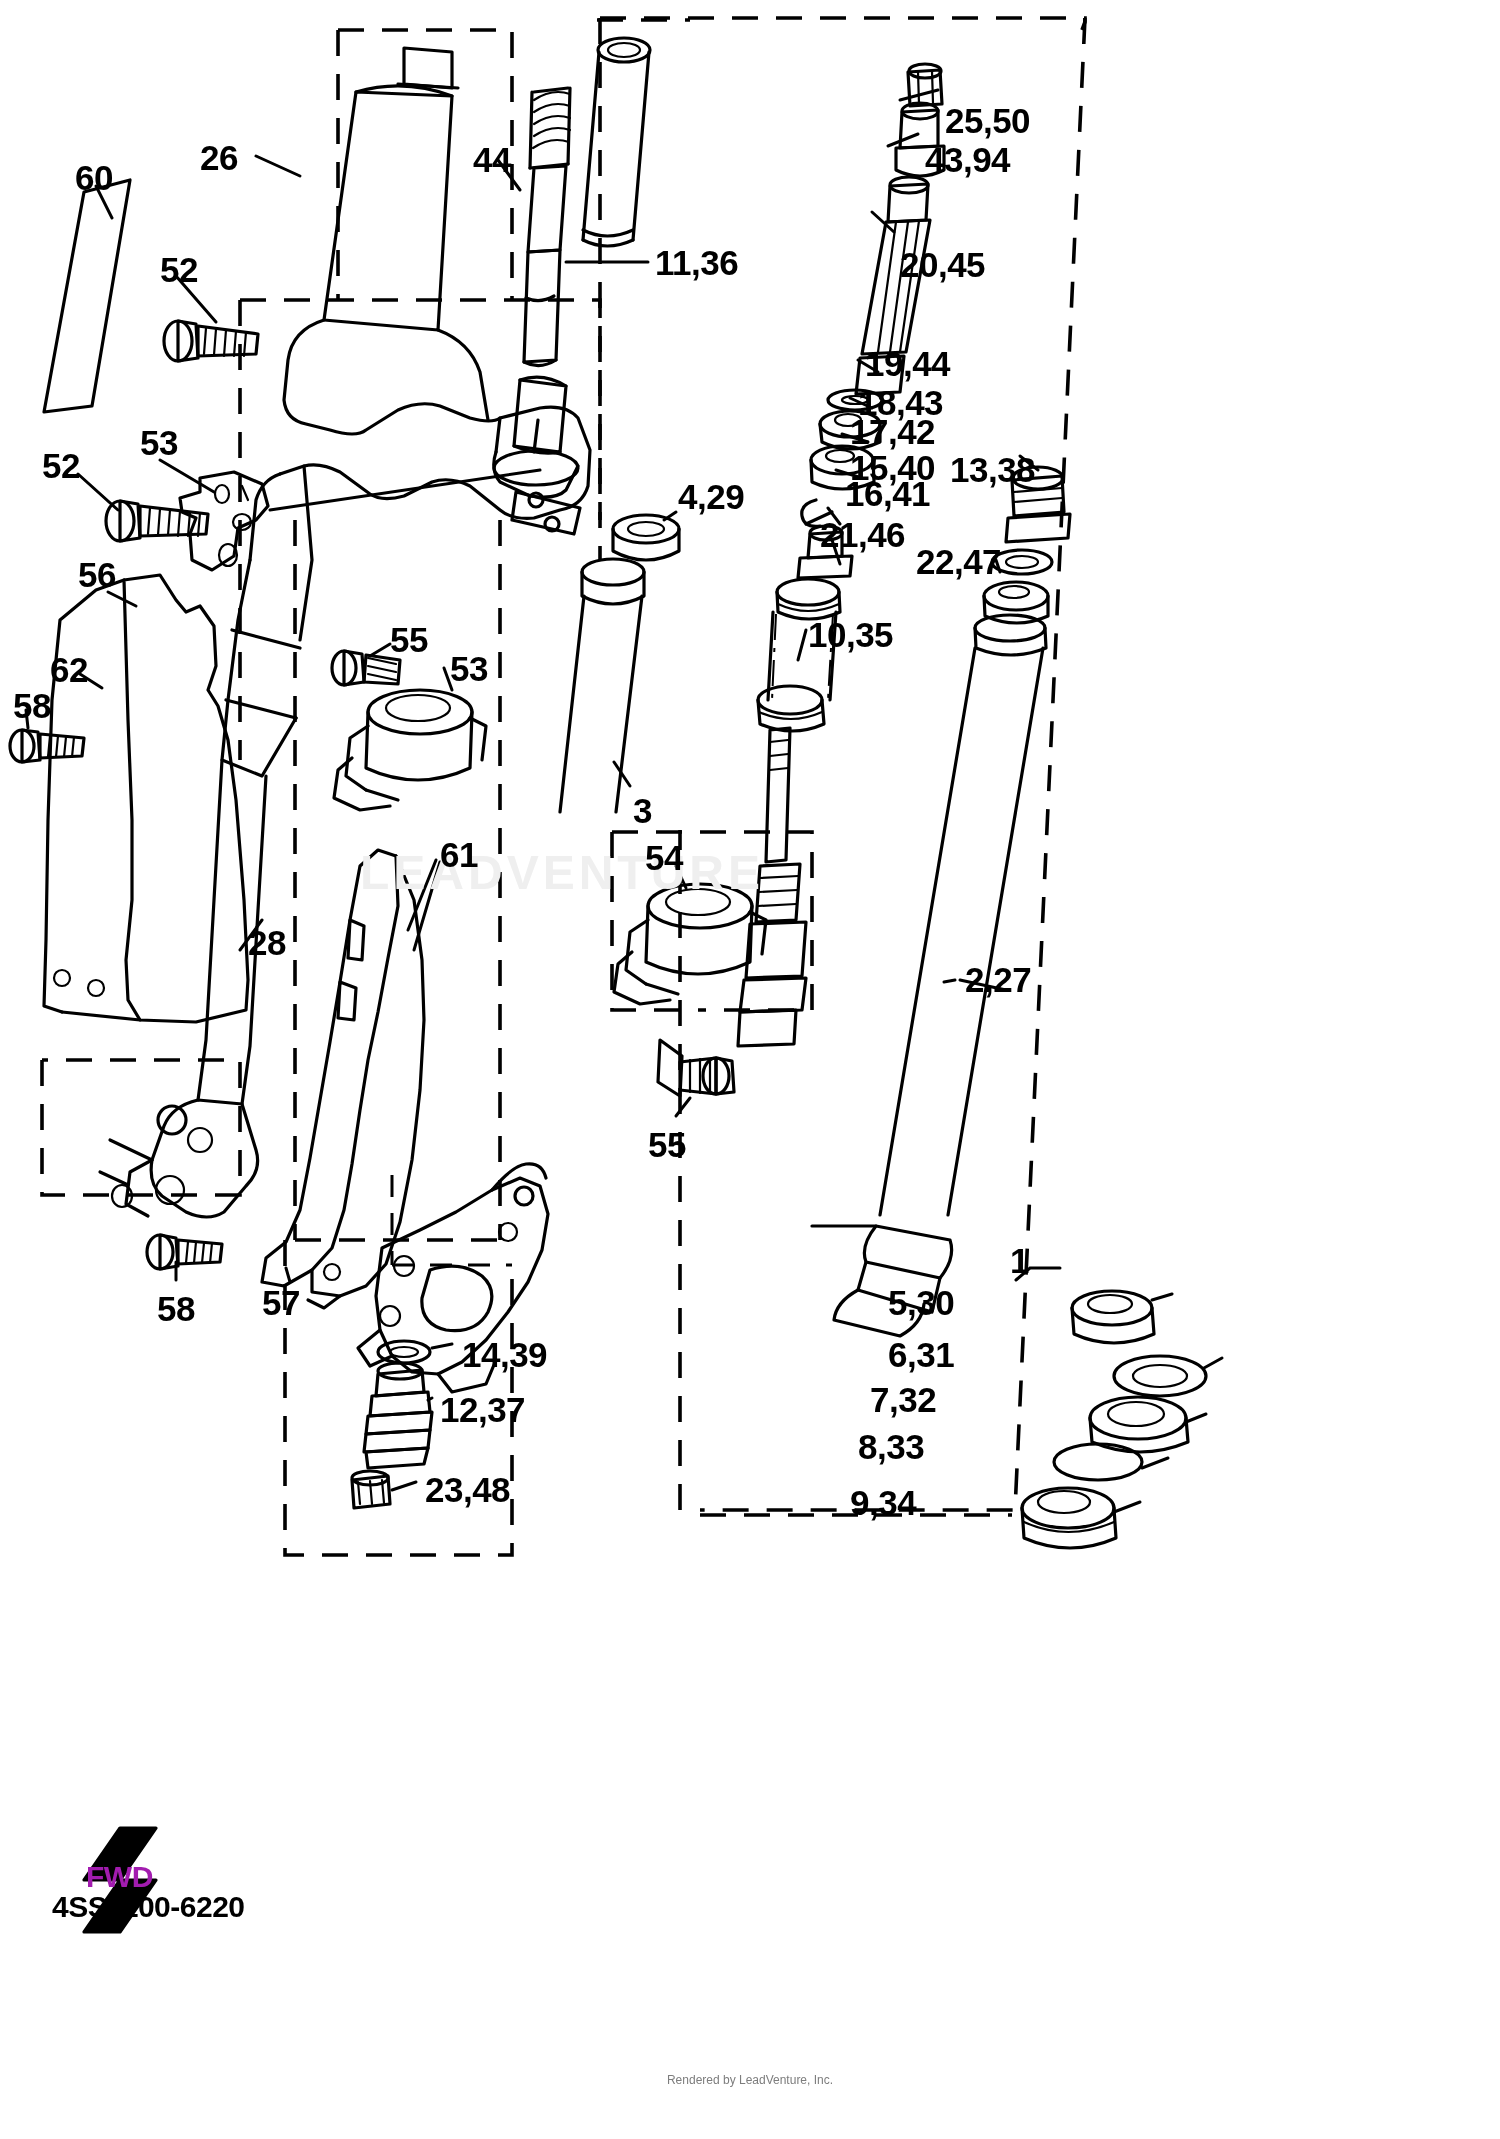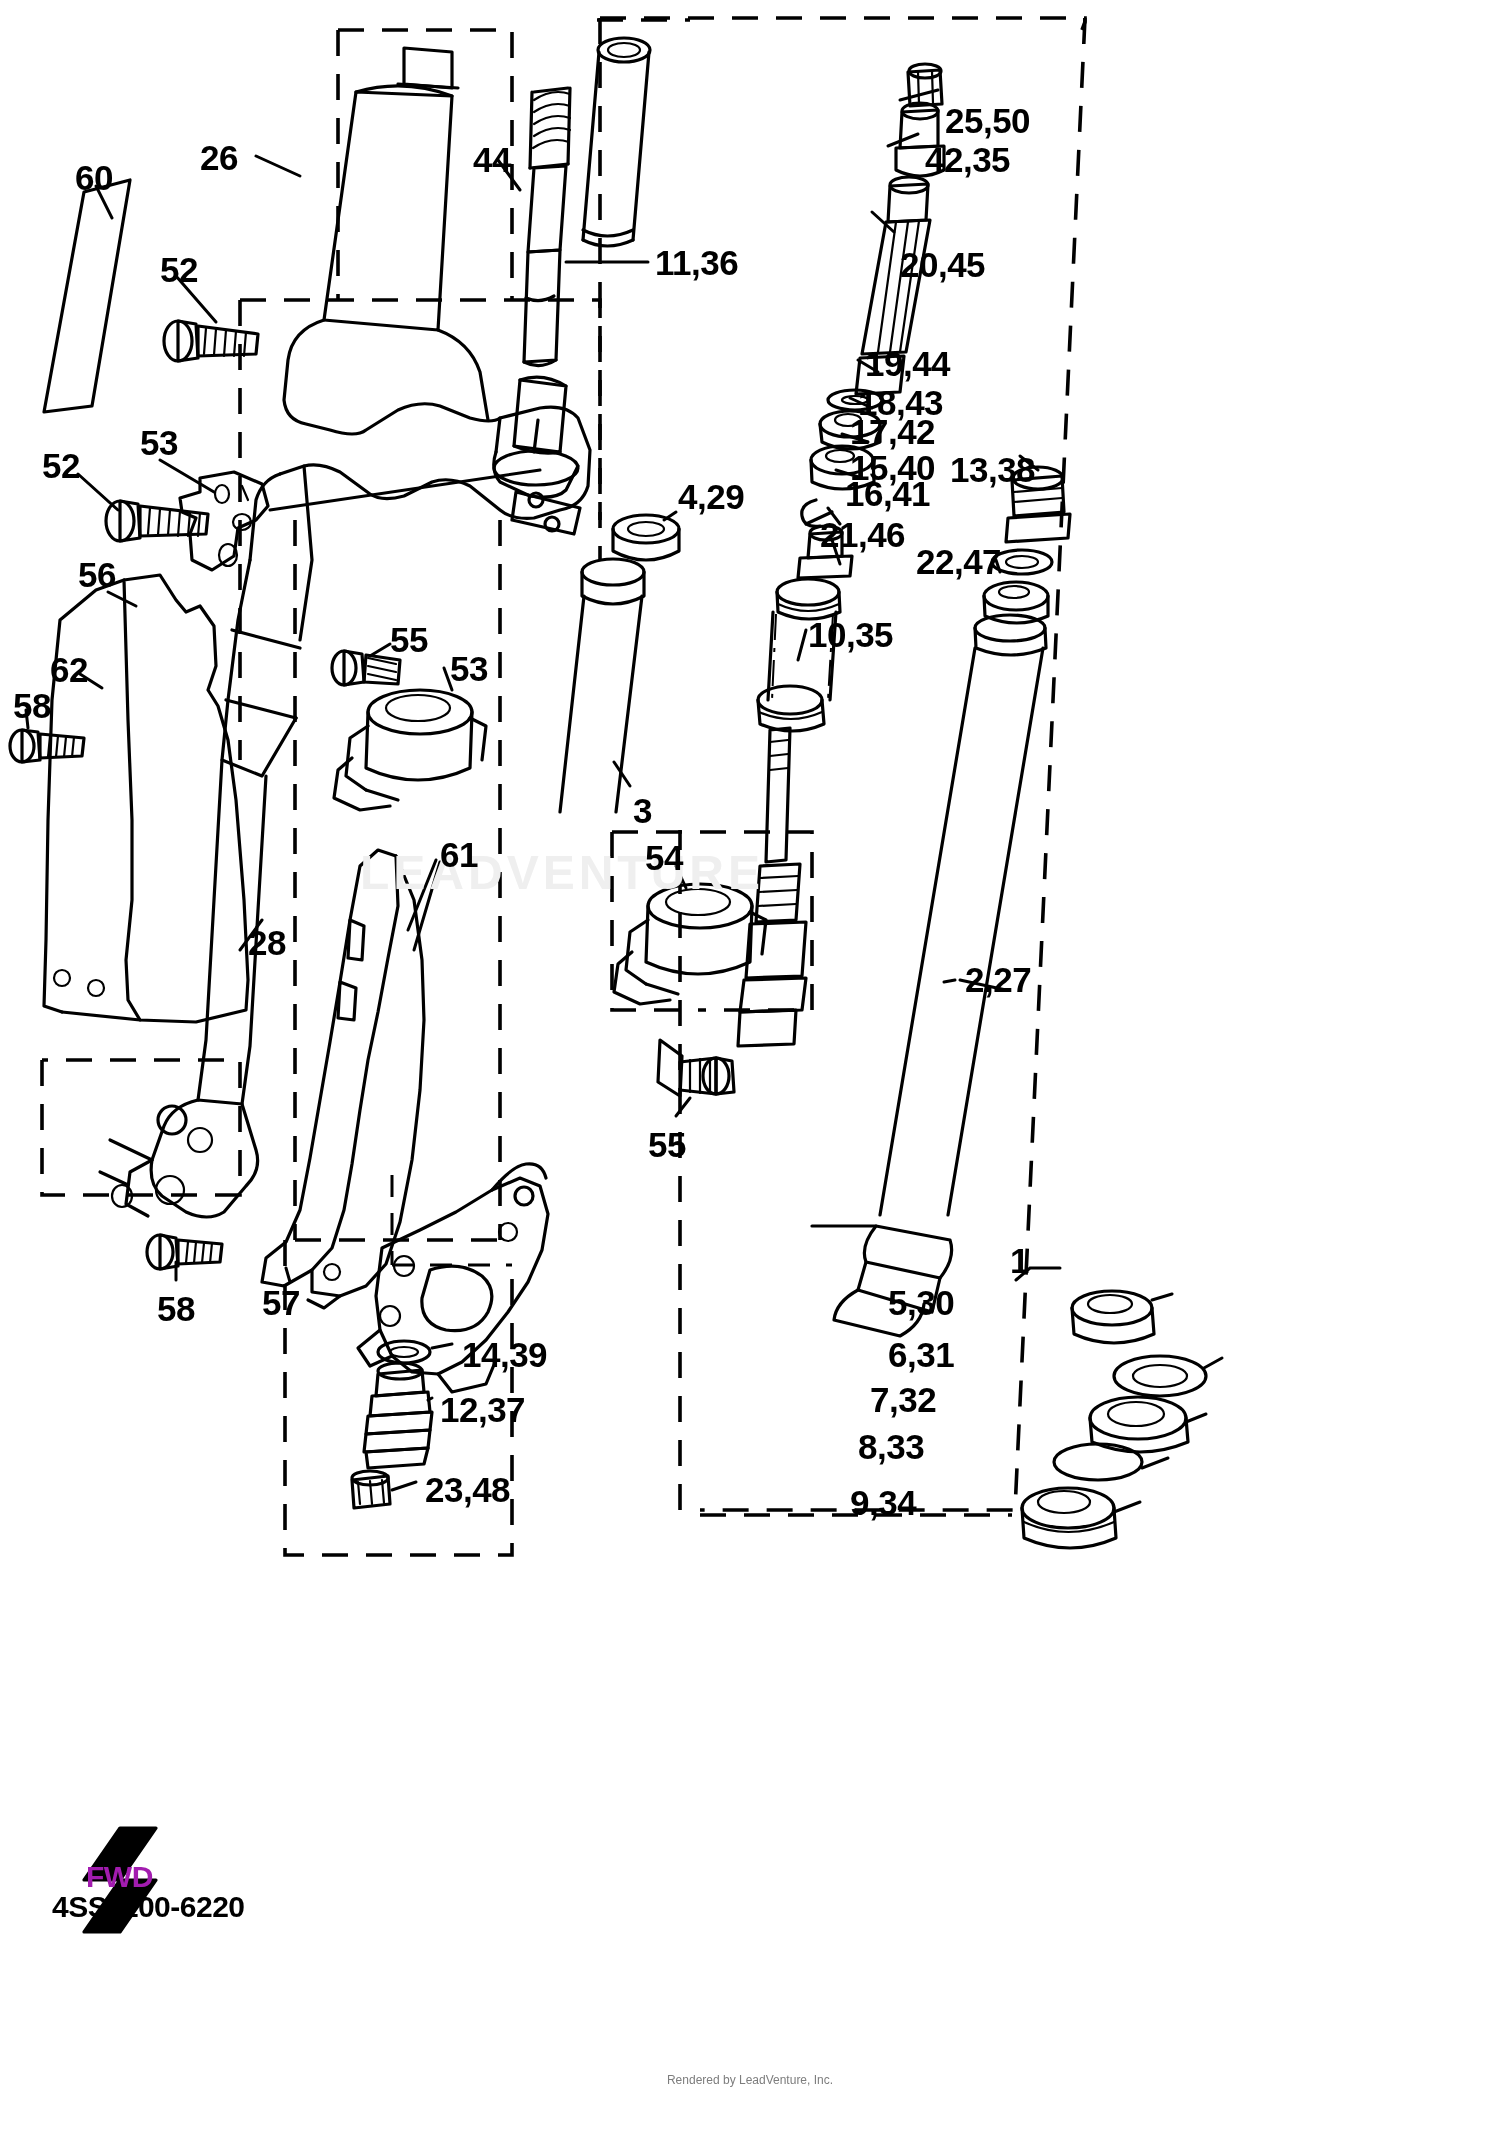--- a/index.html
+++ b/index.html
@@ -536,21 +536,21 @@
   <div class="lbl" style="left:86px;top:1862px;font-size:30px;color:#a21caf;">FWD</div>
 
   <div class="wm" id="wm-text">LEADVENTURE</div>
 
   <div id="callout-layer">
       <div class="lbl" style="left: 75px; top: 160px;">60</div>
       <div class="lbl" style="left: 200px; top: 140px;">26</div>
       <div class="lbl" style="left: 473px; top: 142px;">44</div>
       <div class="lbl" style="left: 655px; top: 245px;">11,36</div>
       <div class="lbl" style="left: 945px; top: 103px;">25,50</div>
-      <div class="lbl" style="left: 925px; top: 142px;">42,35</div>
+      <div class="lbl" style="left: 925px; top: 142px;">43,94</div>
       <div class="lbl" style="left: 900px; top: 247px;">20,45</div>
       <div class="lbl" style="left: 160px; top: 252px;">52</div>
       <div class="lbl" style="left: 865px; top: 346px;">19,44</div>
       <div class="lbl" style="left: 858px; top: 385px;">18,43</div>
       <div class="lbl" style="left: 850px; top: 414px;">17,42</div>
       <div class="lbl" style="left: 850px; top: 450px;">15,40</div>
       <div class="lbl" style="left: 950px; top: 420px; margin-top: 32px;">13,38</div>
       <div class="lbl" style="left: 845px; top: 476px;">16,41</div>
       <div class="lbl" style="left: 820px; top: 517px;">21,46</div>
       <div class="lbl" style="left: 916px; top: 544px;">22,47</div>

